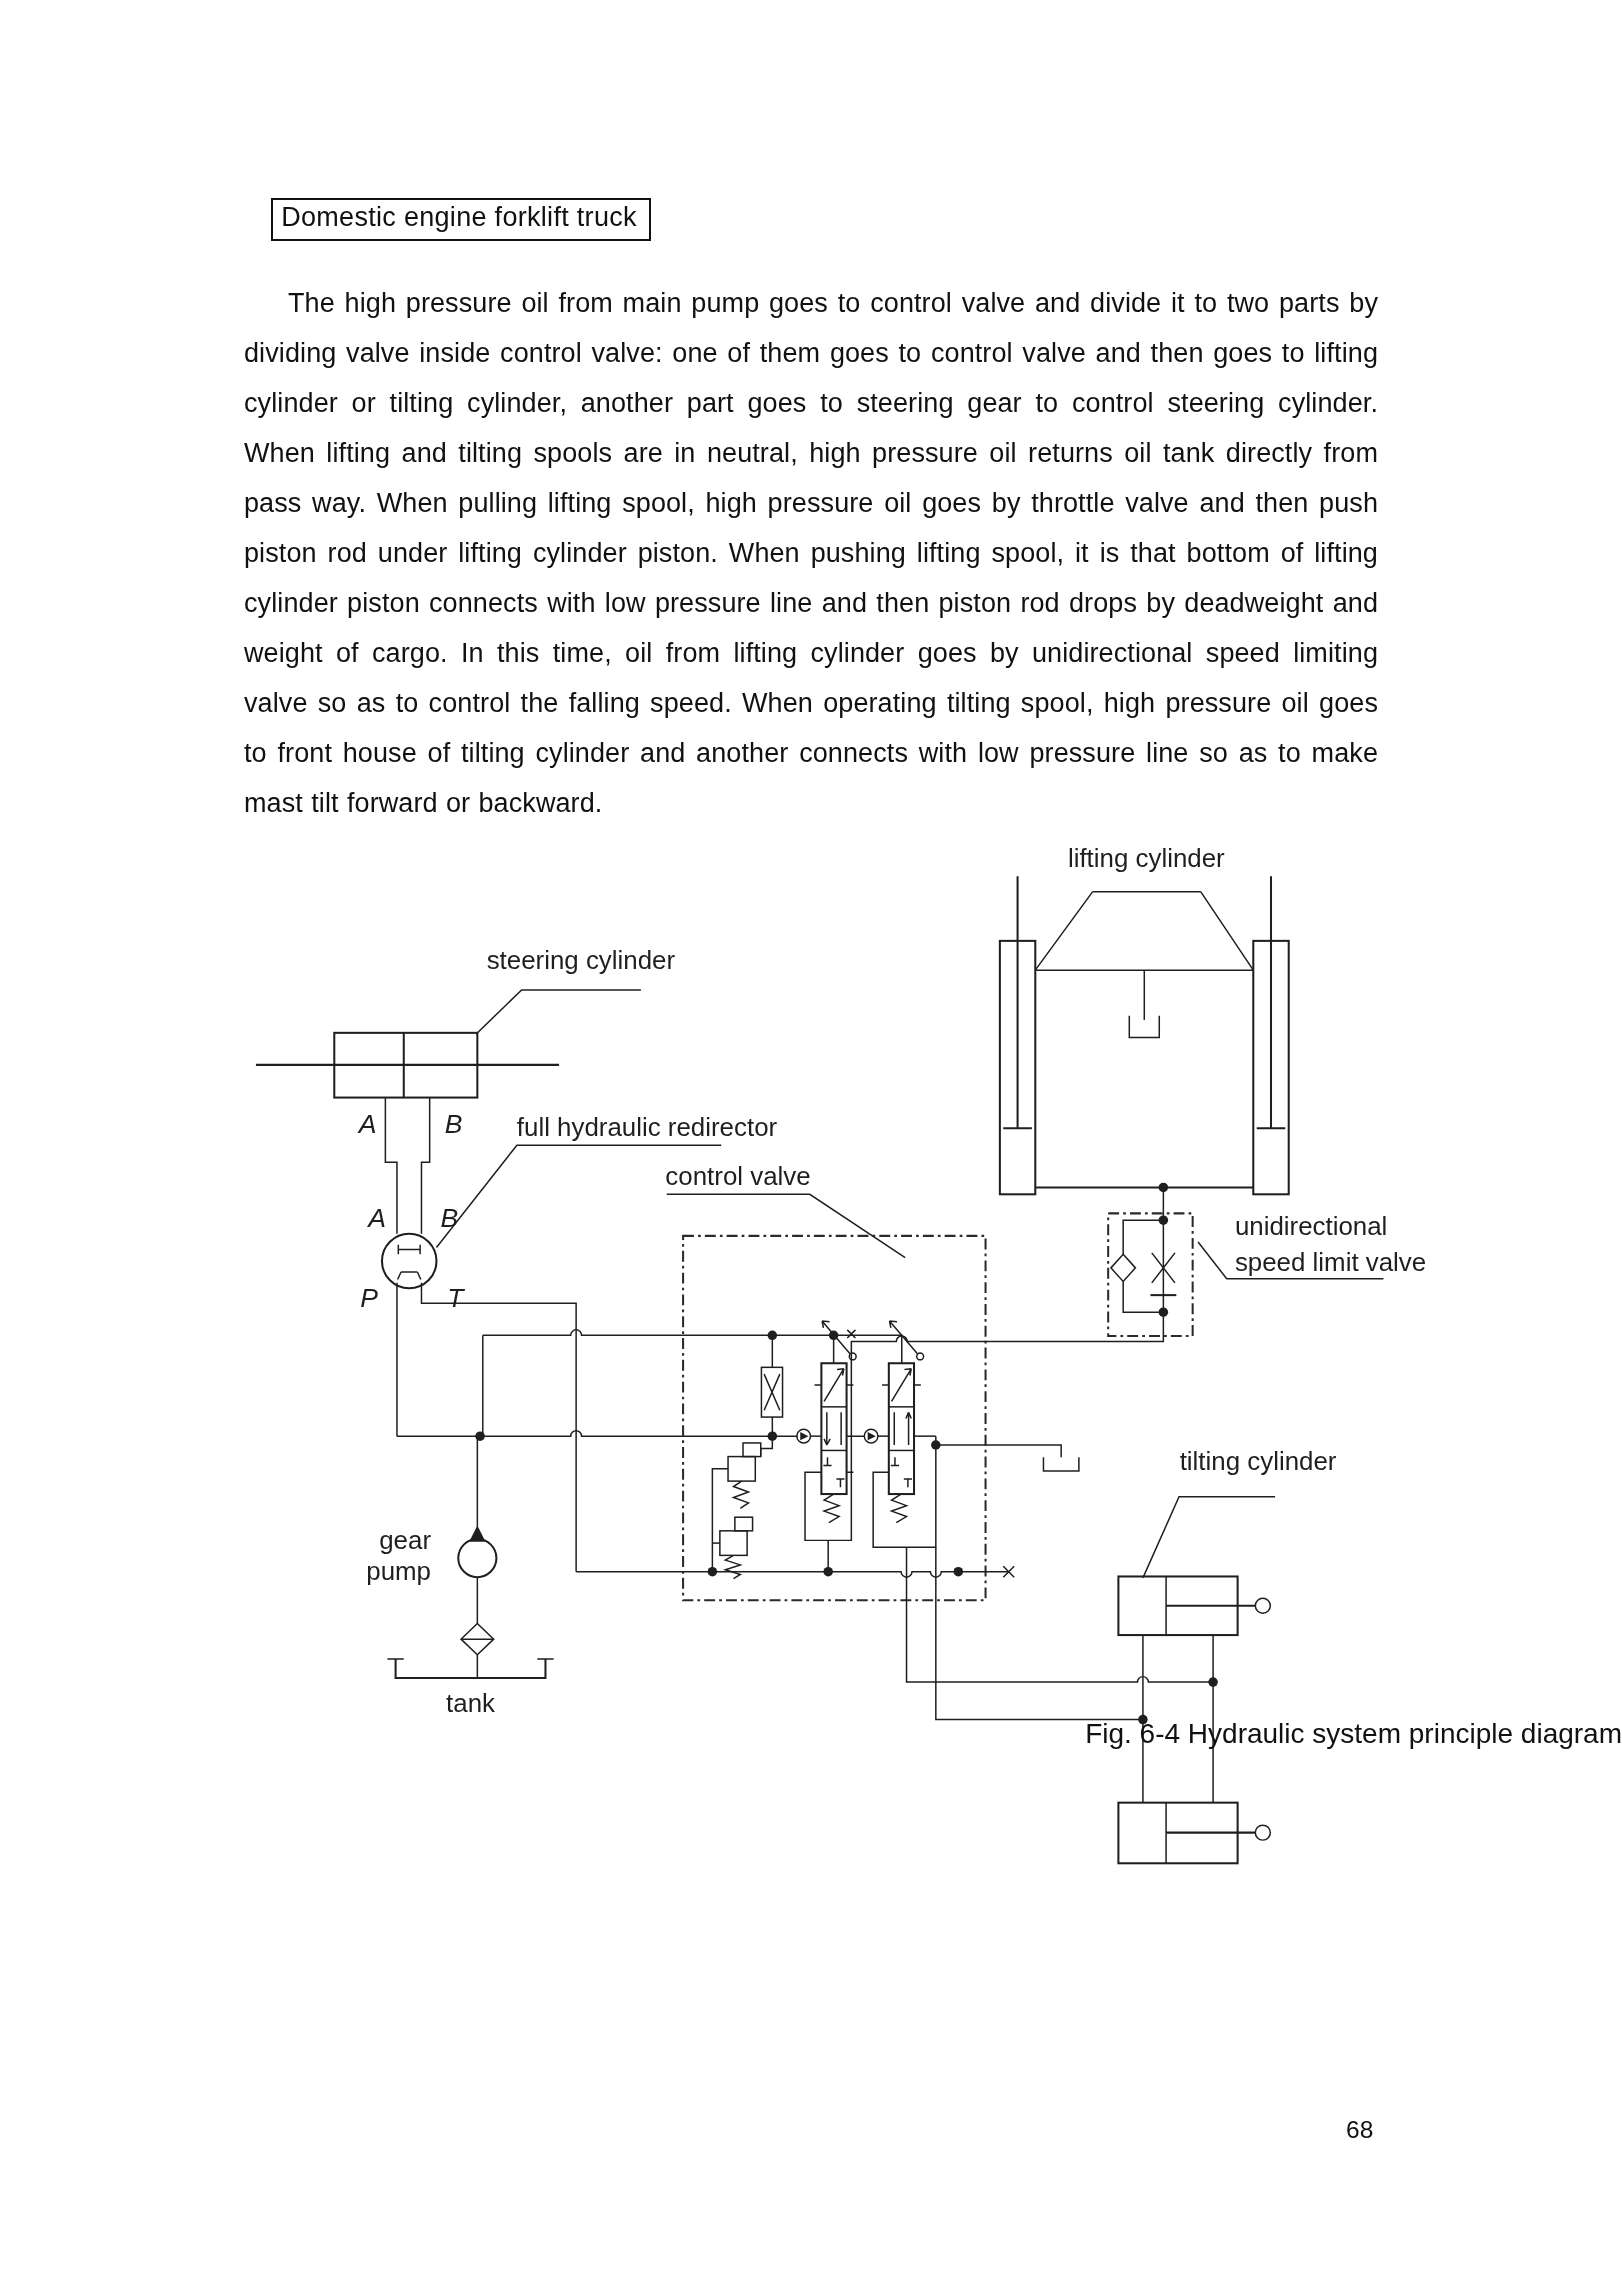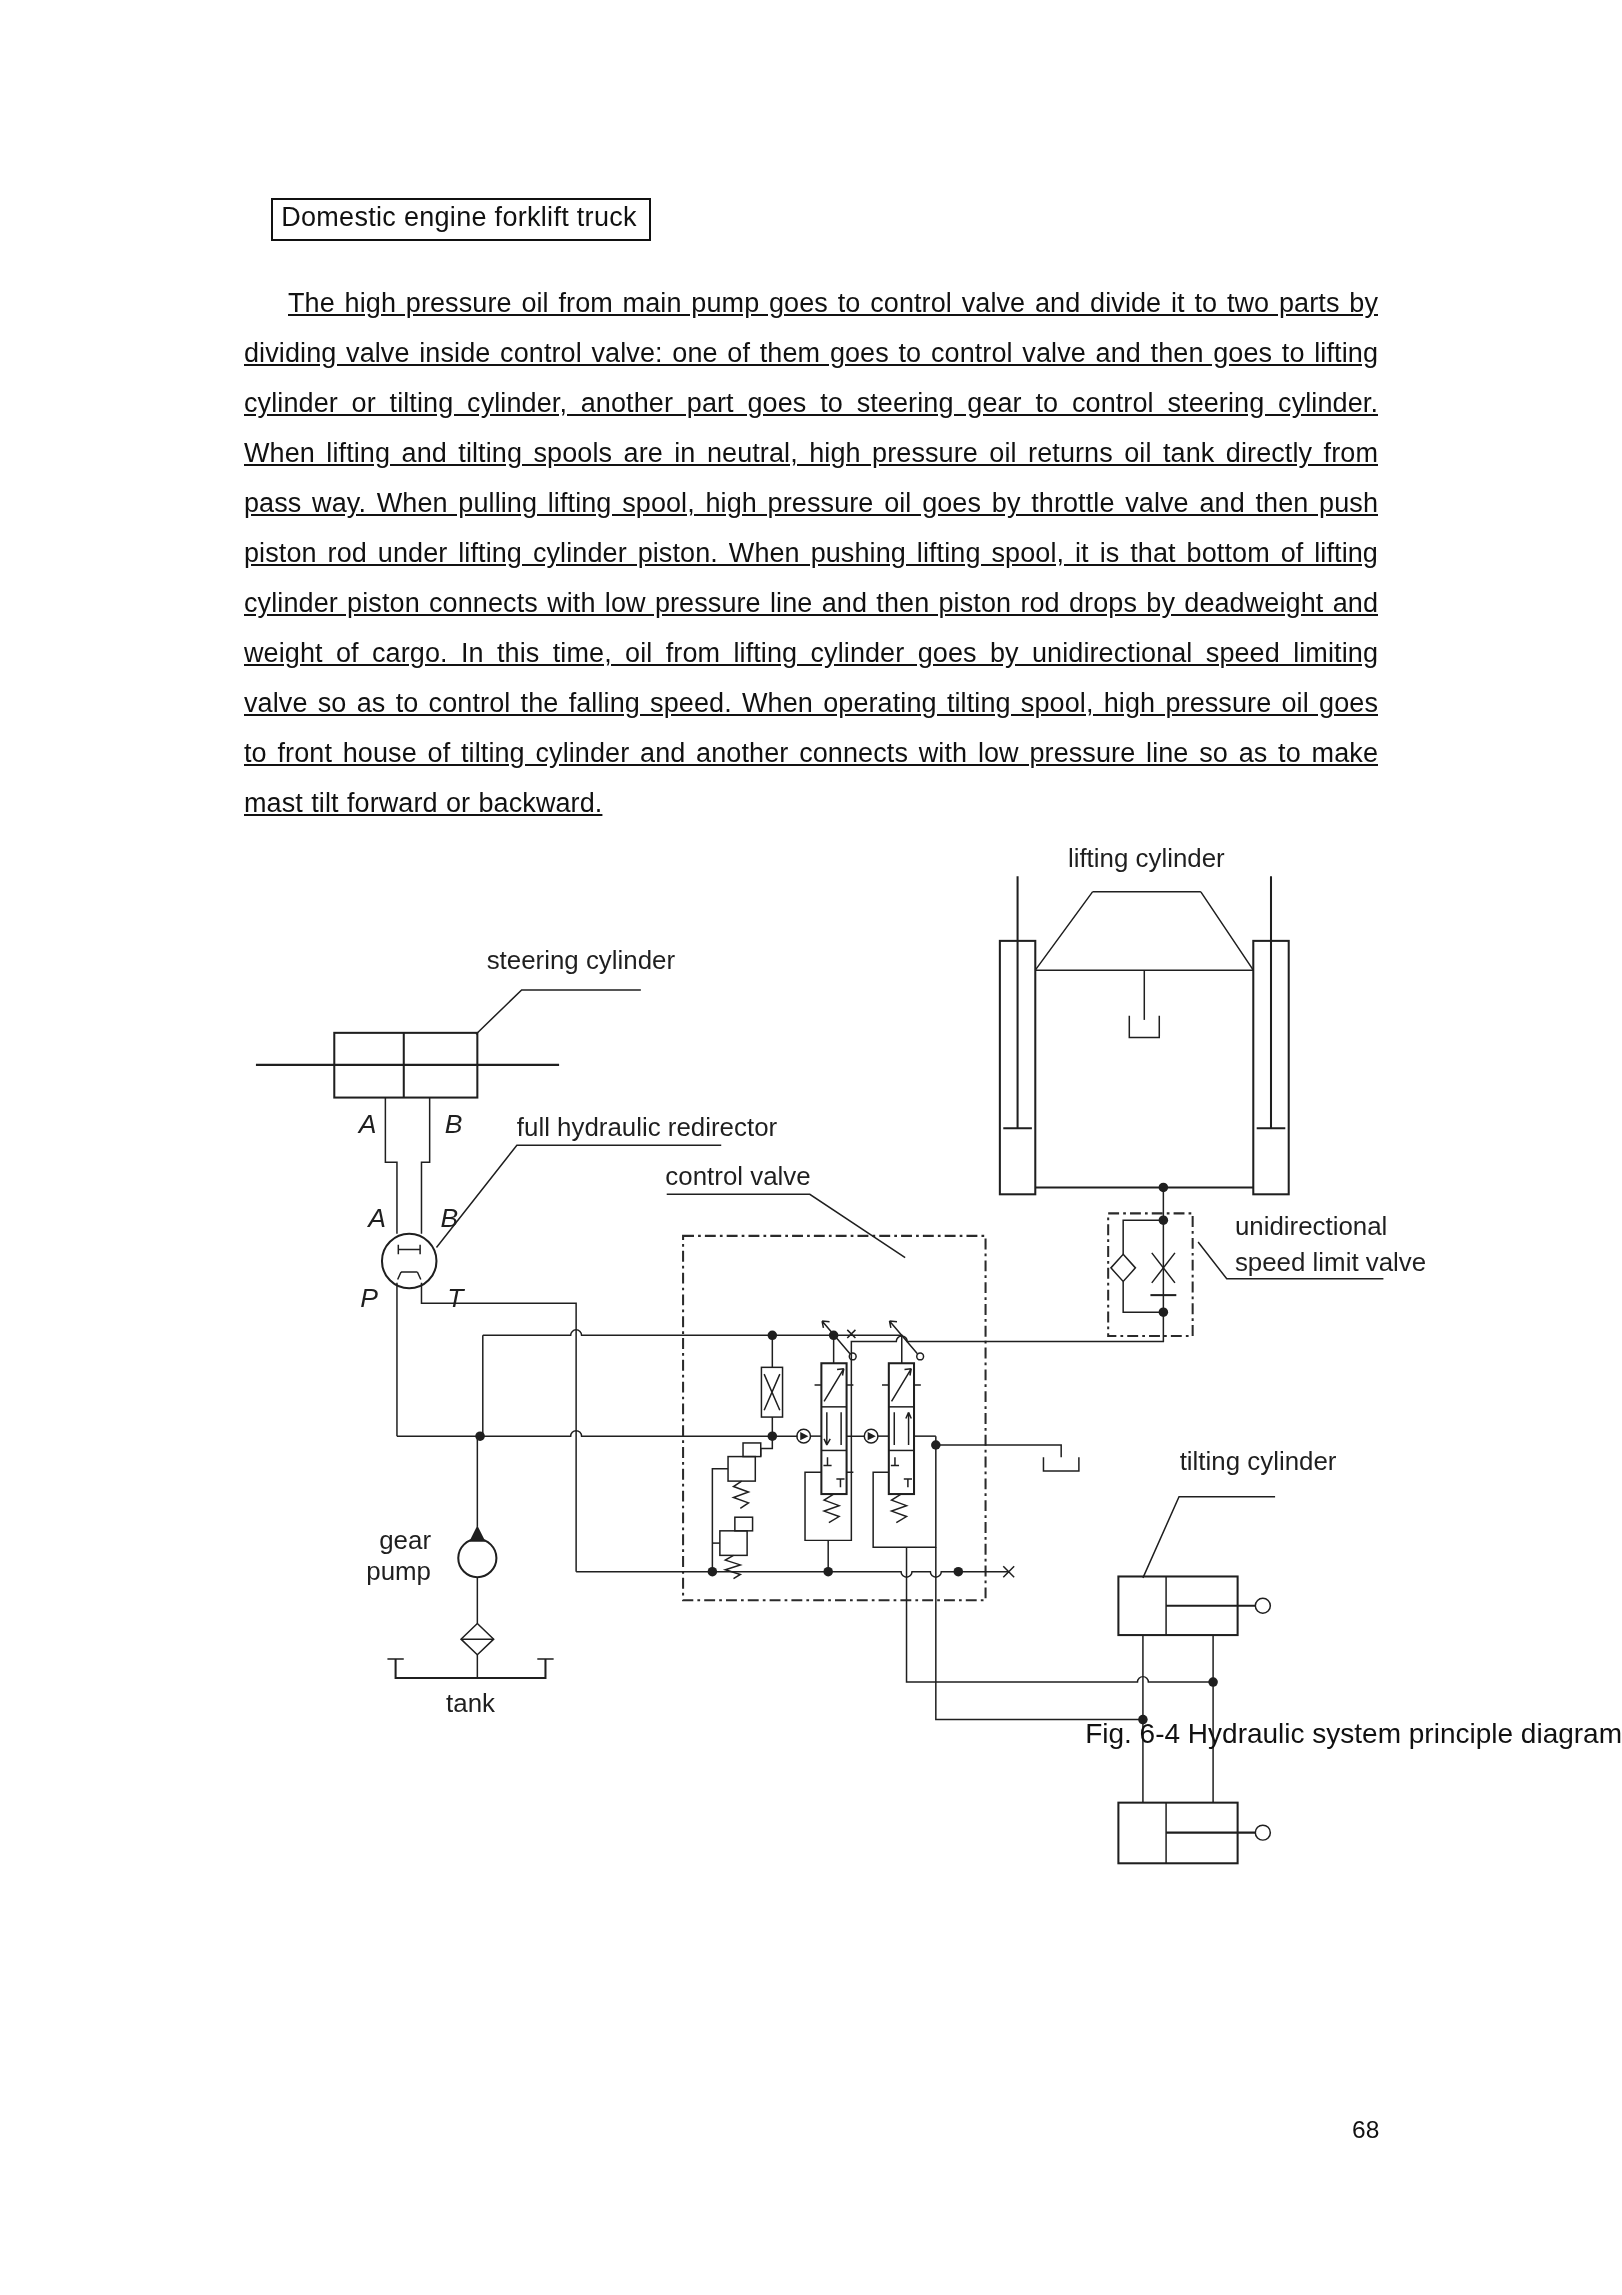--- a/index.html
+++ b/index.html
@@ -2,24 +2,24 @@
 <html style="font-size:11px"><head>
 <meta charset="utf-8">
 <style>
   html,body{margin:0;padding:0;background:#ffffff;}
   #page{position:relative;width:1622px;height:2295px;background:#ffffff;
         font-family:"Liberation Sans",sans-serif;color:#111;overflow:hidden;}
   #title-box{position:absolute;left:271px;top:198px;border:2px solid #111;
         padding:2px 12.3px 5.5px 8.2px;font-size:27px;letter-spacing:0.3px;}
   #body-text{position:absolute;left:244px;top:251px;width:1134px;
         font-size:27px;line-height:50px;text-align:justify;text-indent:44px;
-        letter-spacing:0.1px;word-spacing:0.7px;text-decoration:underline;}
+        letter-spacing:0.1px;word-spacing:0.7px;}
   #caption{position:absolute;left:0;top:1718px;width:1622px;text-align:right;
         font-size:28px;}
-  #page-number{position:absolute;left:1346px;top:2116px;font-size:24.5px;margin-left:6px;}
+  #page-number{position:absolute;left:1346px;top:2116px;font-size:24.5px;}
   svg{position:absolute;left:225px;top:791px;}
   svg text{font-family:"Liberation Sans",sans-serif;font-size:38px;fill:#1f1f1f;}
   svg text.port{font-style:italic;font-size:39px;}
   .ln{stroke:#1f1f1f;stroke-width:3;fill:none;}
   .thin{stroke:#1f1f1f;stroke-width:2.2;fill:none;}
   .dd{stroke:#2a2a2a;stroke-width:3;fill:none;stroke-dasharray:16 6 4 6;}
   .dot{fill:#1f1f1f;stroke:none;}
   .fillblk{fill:#1f1f1f;stroke:none;}
 </style>
 </head>

